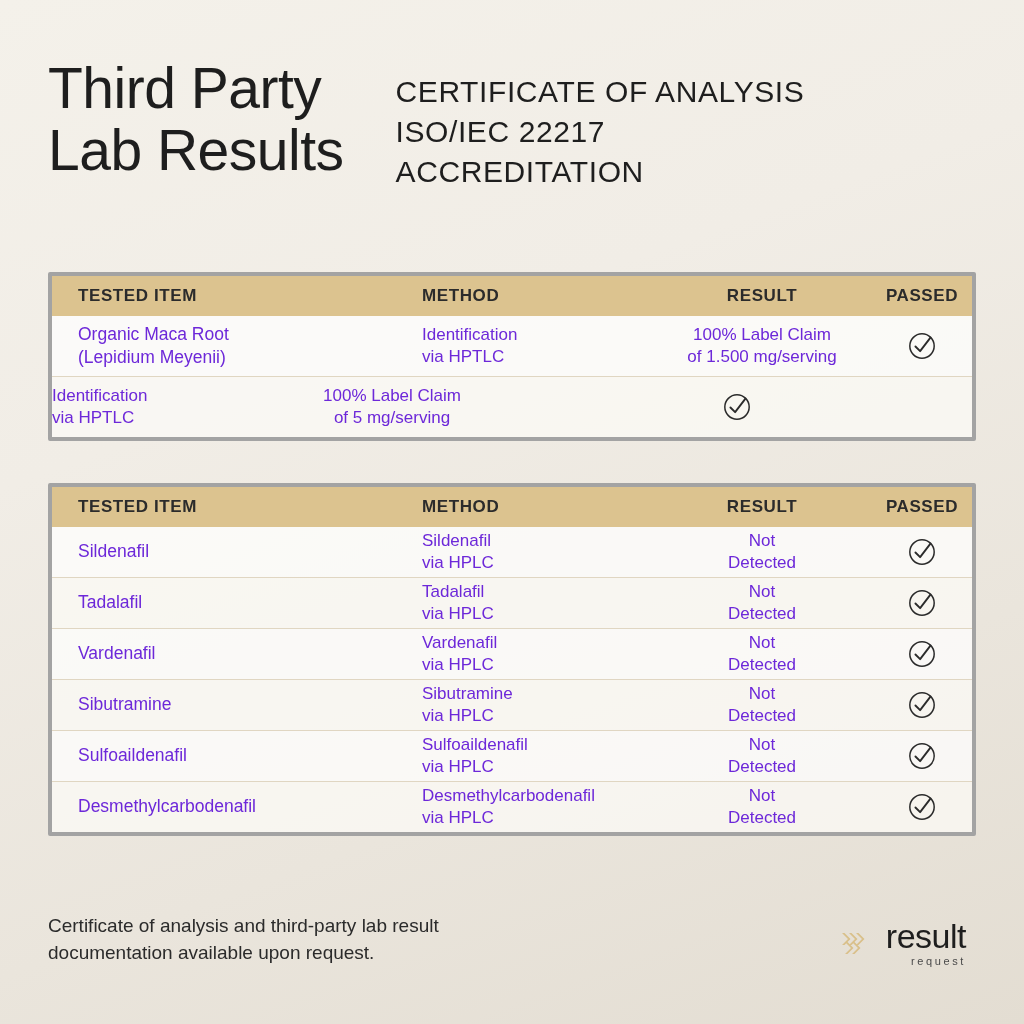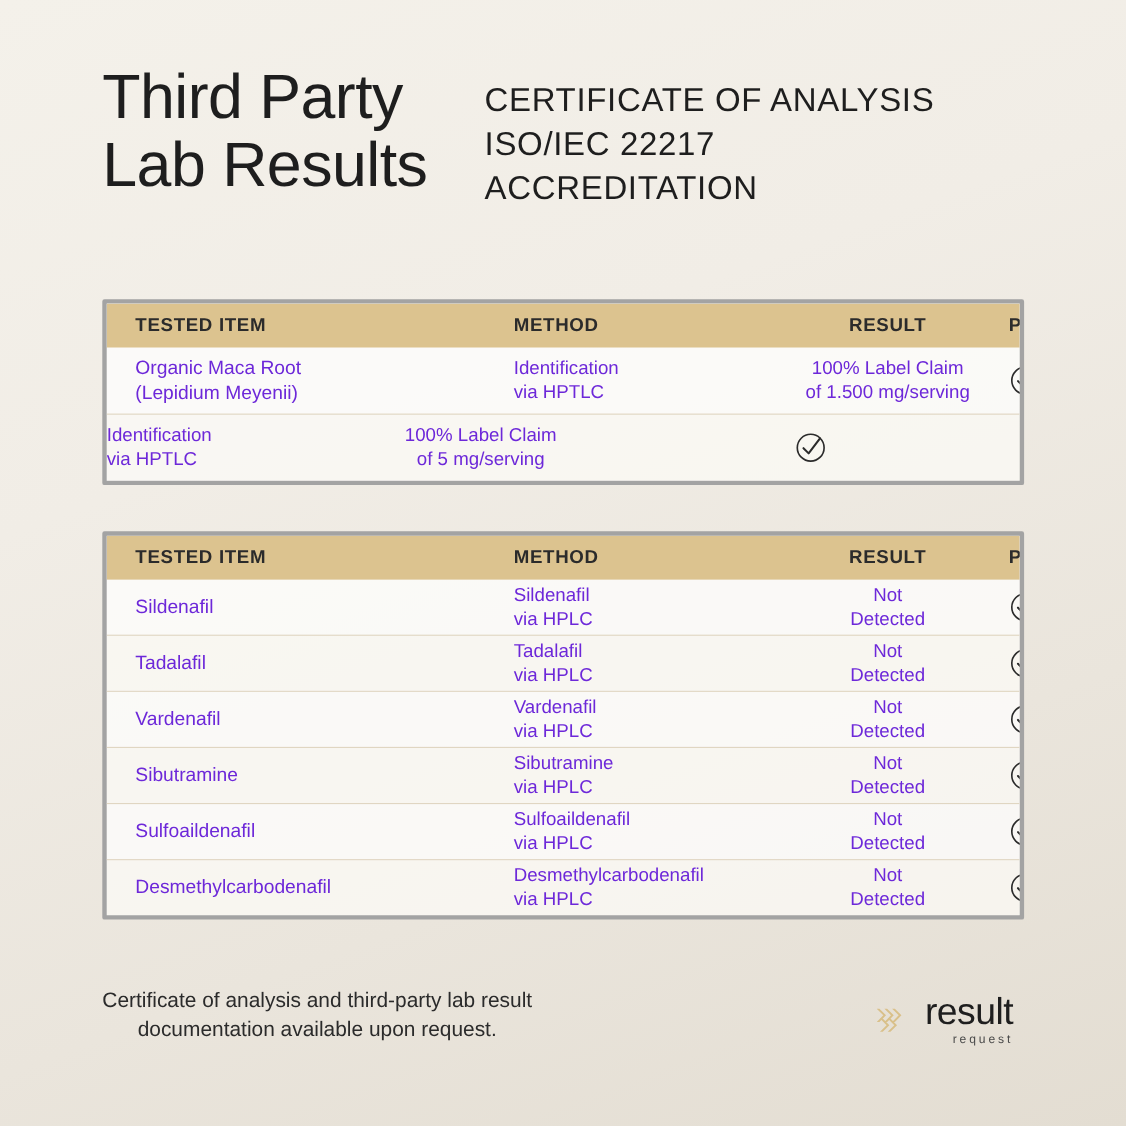--- a/index.html
+++ b/index.html
@@ -14,21 +14,21 @@
     color: #2b2b2b;
     overflow: hidden;
     position: relative;
   }
 
   .page {
     position: relative;
     width: 1024px;
     height: 1024px;
     box-sizing: border-box;
-    padding: 0 93px;
+    padding: 0 48px;
   }
 
   
   .header {
     display: flex;
     align-items: flex-start;
     padding-top: 58px;
     gap: 52px;
   }
   .title {
@@ -104,25 +104,24 @@
     width: 30px;
     height: 30px;
     vertical-align: middle;
   }
 
   
   .table.first .trow { min-height: 60px; }
 
   
   .footer {
-    margin-top: 60px;
+    margin-top: 76px;
     display: flex;
     align-items: flex-end;
     justify-content: space-between;
-    text-align: center;
   }
   .footer-note {
     font-size: 19px;
     line-height: 1.45;
     color: #2b2b2b;
     white-space: pre-line;
     max-width: 600px;
   }
   .brand {
     display: flex;

